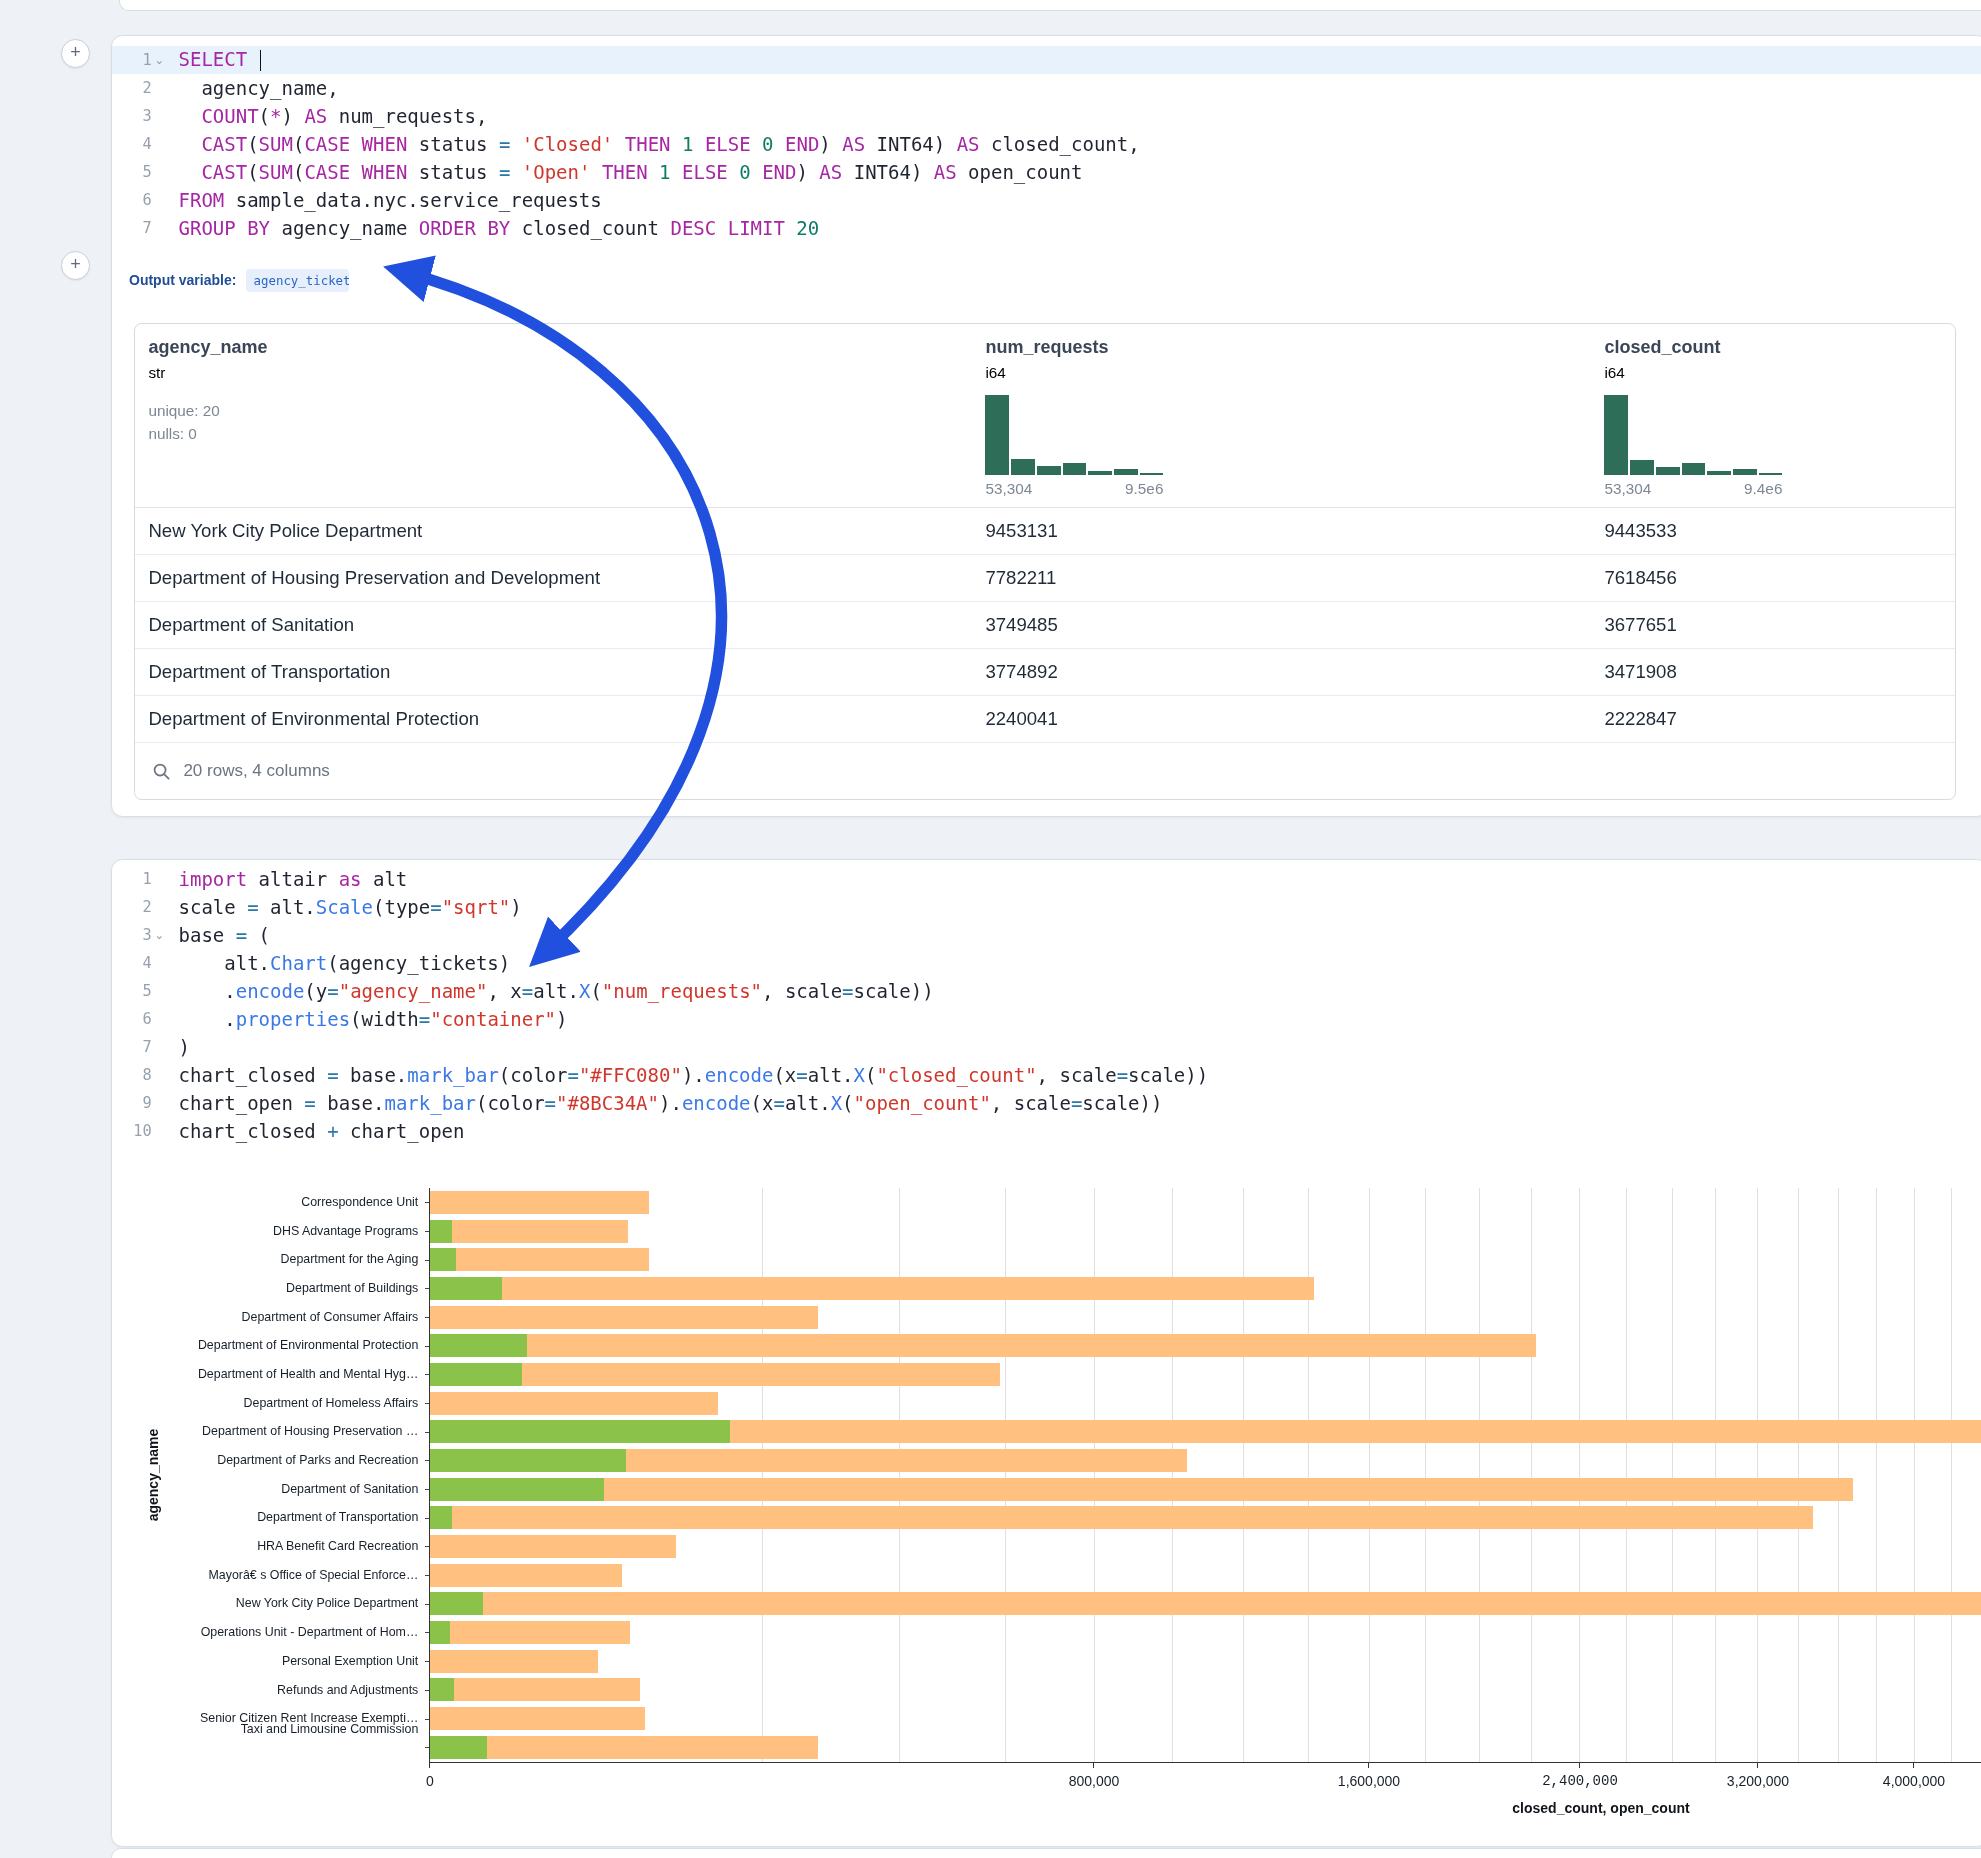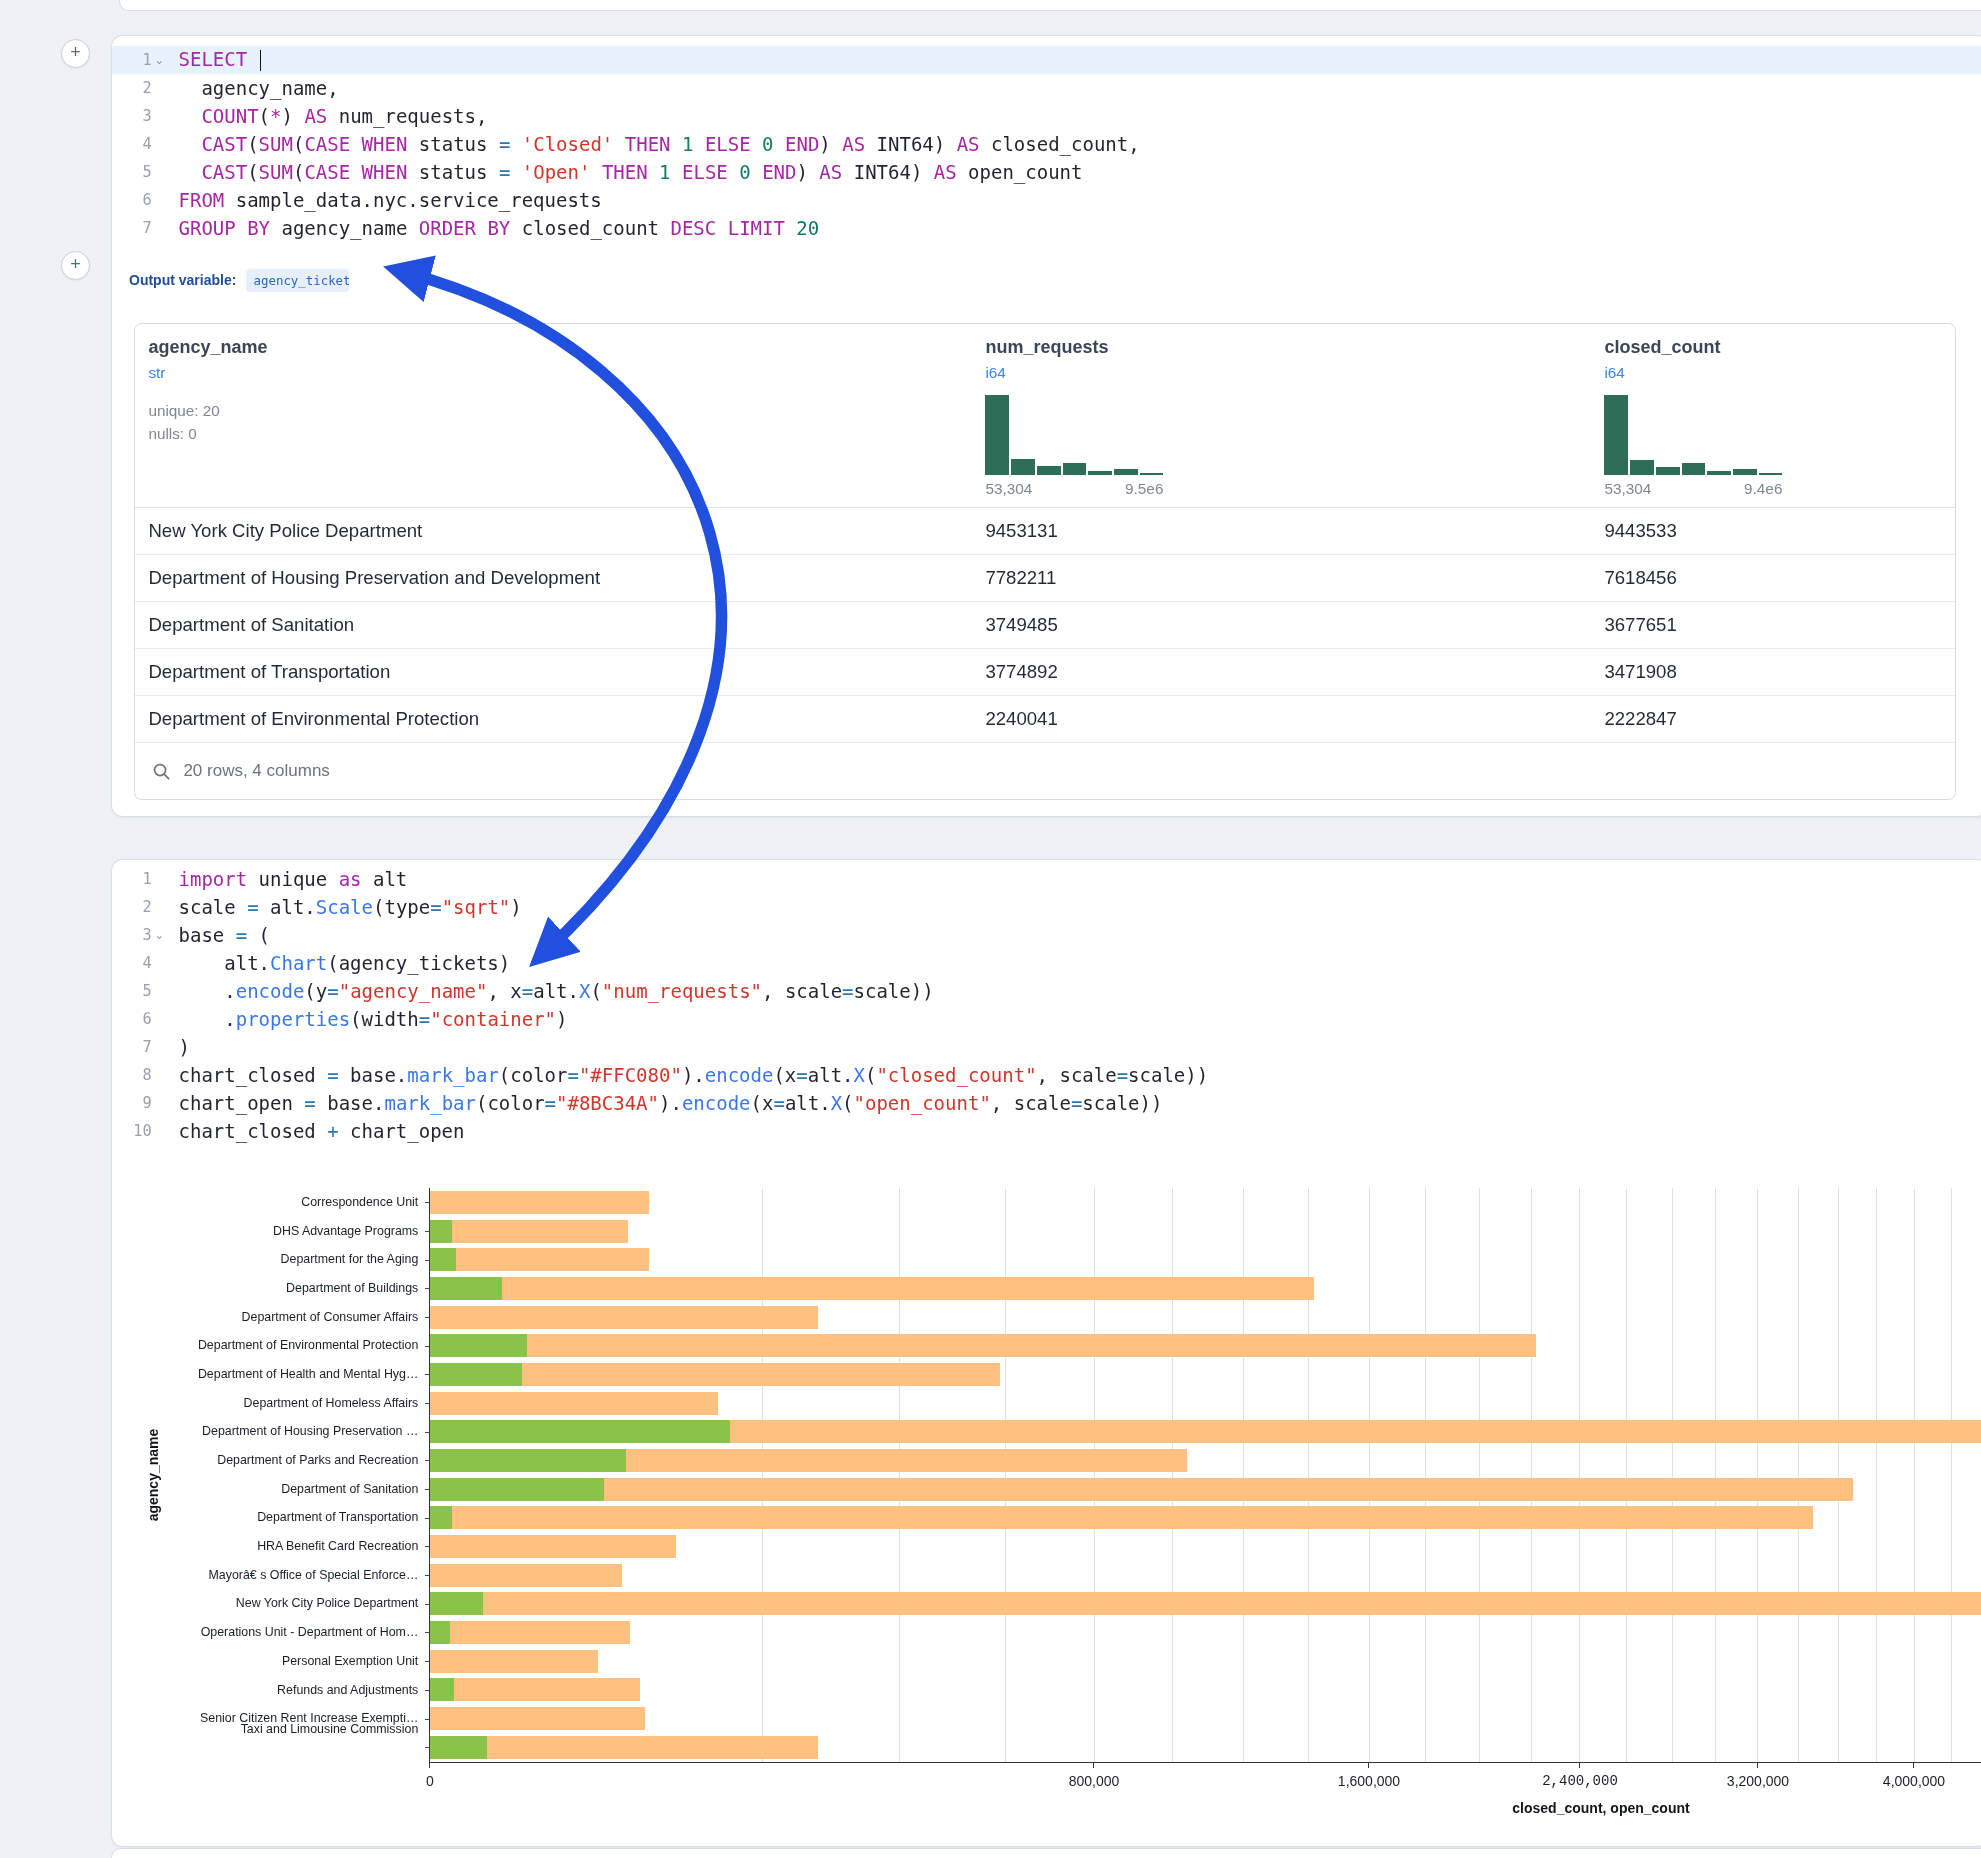--- a/index.html
+++ b/index.html
@@ -59,21 +59,21 @@
 
   
   .table-card{position:absolute;top:287px;left:22px;width:1820px;border:1px solid #d6dbe2;
     border-radius:7.6px;overflow:hidden;background:#fff;}
   .thead{display:flex;border-bottom:1px solid #dfe3e8;height:184px;box-sizing:border-box;}
   .th{padding:13.4px 0 0 13.4px;box-sizing:border-box;cursor:pointer;}
   .c0{width:837px;flex:0 0 837px;}
   .c1{width:619px;flex:0 0 619px;}
   .c2{flex:1;}
   .th-name{font-weight:bold;font-size:18px;color:#3a4656;}
-  .th-type{font-size:15.3px;color:#3b82f6;margin-top:5.7px;}
+  .th-type{font-size:15.3px;color:#000000;margin-top:5.7px;}
   .th-stats{margin-top:17px;font-size:15.3px;color:#7d8794;line-height:23px;}
   .hist{margin-top:13.4px;width:178px;height:80px;display:flex;align-items:flex-end;gap:1.9px;}
   .hist .hbar{flex:1;background:#2e6e59;}
   .hist-labels{width:178px;display:flex;justify-content:space-between;font-size:15.3px;color:#7d8794;margin-top:4.8px;}
   .tr{display:flex;height:47px;align-items:center;border-bottom:1px solid #e8ebef;
     font-size:18.6px;color:#1f2a38;box-sizing:border-box;}
   .td{padding-left:13.4px;box-sizing:border-box;overflow:hidden;white-space:nowrap;}
   .tfoot{display:flex;align-items:center;height:56px;padding-left:17px;gap:12.4px;color:#6a7482;font-size:17px;}
 
   
@@ -198,21 +198,21 @@
         <circle cx="8.5" cy="8.5" r="5.8" fill="none" stroke="#6a7482" stroke-width="1.8"></circle>
         <line x1="13" y1="13" x2="17.5" y2="17.5" stroke="#6a7482" stroke-width="1.8" stroke-linecap="round"></line>
       </svg>
       <span>20 rows, 4 columns</span>
     </div>
   </div>
 </div>
 
 <div class="cell" id="py-cell">
   <div class="code-block" id="py-code">
-      <div class="code-line"><div class="gutter"><span class="num">1</span><span class="chev"></span></div><div class="code-text"><span class="tok-kw">import</span><span class="tok-pl"> unique </span><span class="tok-kw">as</span><span class="tok-pl"> alt</span></div></div>
+      <div class="code-line"><div class="gutter"><span class="num">1</span><span class="chev"></span></div><div class="code-text"><span class="tok-kw">import</span><span class="tok-pl"> altair </span><span class="tok-kw">as</span><span class="tok-pl"> alt</span></div></div>
       <div class="code-line"><div class="gutter"><span class="num">2</span><span class="chev"></span></div><div class="code-text"><span class="tok-pl">scale </span><span class="tok-op">=</span><span class="tok-pl"> alt.</span><span class="tok-fn">Scale</span><span class="tok-pl">(type</span><span class="tok-op">=</span><span class="tok-str">"sqrt"</span><span class="tok-pl">)</span></div></div>
       <div class="code-line"><div class="gutter"><span class="num">3</span><span class="chev">⌄</span></div><div class="code-text"><span class="tok-pl">base </span><span class="tok-op">=</span><span class="tok-pl"> (</span></div></div>
       <div class="code-line"><div class="gutter"><span class="num">4</span><span class="chev"></span></div><div class="code-text"><span class="tok-pl">    alt.</span><span class="tok-fn">Chart</span><span class="tok-pl">(agency_tickets)</span></div></div>
       <div class="code-line"><div class="gutter"><span class="num">5</span><span class="chev"></span></div><div class="code-text"><span class="tok-pl">    .</span><span class="tok-fn">encode</span><span class="tok-pl">(y</span><span class="tok-op">=</span><span class="tok-str">"agency_name"</span><span class="tok-pl">, x</span><span class="tok-op">=</span><span class="tok-pl">alt.</span><span class="tok-fn">X</span><span class="tok-pl">(</span><span class="tok-str">"num_requests"</span><span class="tok-pl">, scale</span><span class="tok-op">=</span><span class="tok-pl">scale))</span></div></div>
       <div class="code-line"><div class="gutter"><span class="num">6</span><span class="chev"></span></div><div class="code-text"><span class="tok-pl">    .</span><span class="tok-fn">properties</span><span class="tok-pl">(width</span><span class="tok-op">=</span><span class="tok-str">"container"</span><span class="tok-pl">)</span></div></div>
       <div class="code-line"><div class="gutter"><span class="num">7</span><span class="chev"></span></div><div class="code-text"><span class="tok-pl">)</span></div></div>
       <div class="code-line"><div class="gutter"><span class="num">8</span><span class="chev"></span></div><div class="code-text"><span class="tok-pl">chart_closed </span><span class="tok-op">=</span><span class="tok-pl"> base.</span><span class="tok-fn">mark_bar</span><span class="tok-pl">(color</span><span class="tok-op">=</span><span class="tok-str">"#FFC080"</span><span class="tok-pl">).</span><span class="tok-fn">encode</span><span class="tok-pl">(x</span><span class="tok-op">=</span><span class="tok-pl">alt.</span><span class="tok-fn">X</span><span class="tok-pl">(</span><span class="tok-str">"closed_count"</span><span class="tok-pl">, scale</span><span class="tok-op">=</span><span class="tok-pl">scale))</span></div></div>
       <div class="code-line"><div class="gutter"><span class="num">9</span><span class="chev"></span></div><div class="code-text"><span class="tok-pl">chart_open </span><span class="tok-op">=</span><span class="tok-pl"> base.</span><span class="tok-fn">mark_bar</span><span class="tok-pl">(color</span><span class="tok-op">=</span><span class="tok-str">"#8BC34A"</span><span class="tok-pl">).</span><span class="tok-fn">encode</span><span class="tok-pl">(x</span><span class="tok-op">=</span><span class="tok-pl">alt.</span><span class="tok-fn">X</span><span class="tok-pl">(</span><span class="tok-str">"open_count"</span><span class="tok-pl">, scale</span><span class="tok-op">=</span><span class="tok-pl">scale))</span></div></div>
       <div class="code-line"><div class="gutter"><span class="num">10</span><span class="chev"></span></div><div class="code-text"><span class="tok-pl">chart_closed </span><span class="tok-op">+</span><span class="tok-pl"> chart_open</span></div></div>
     </div>

